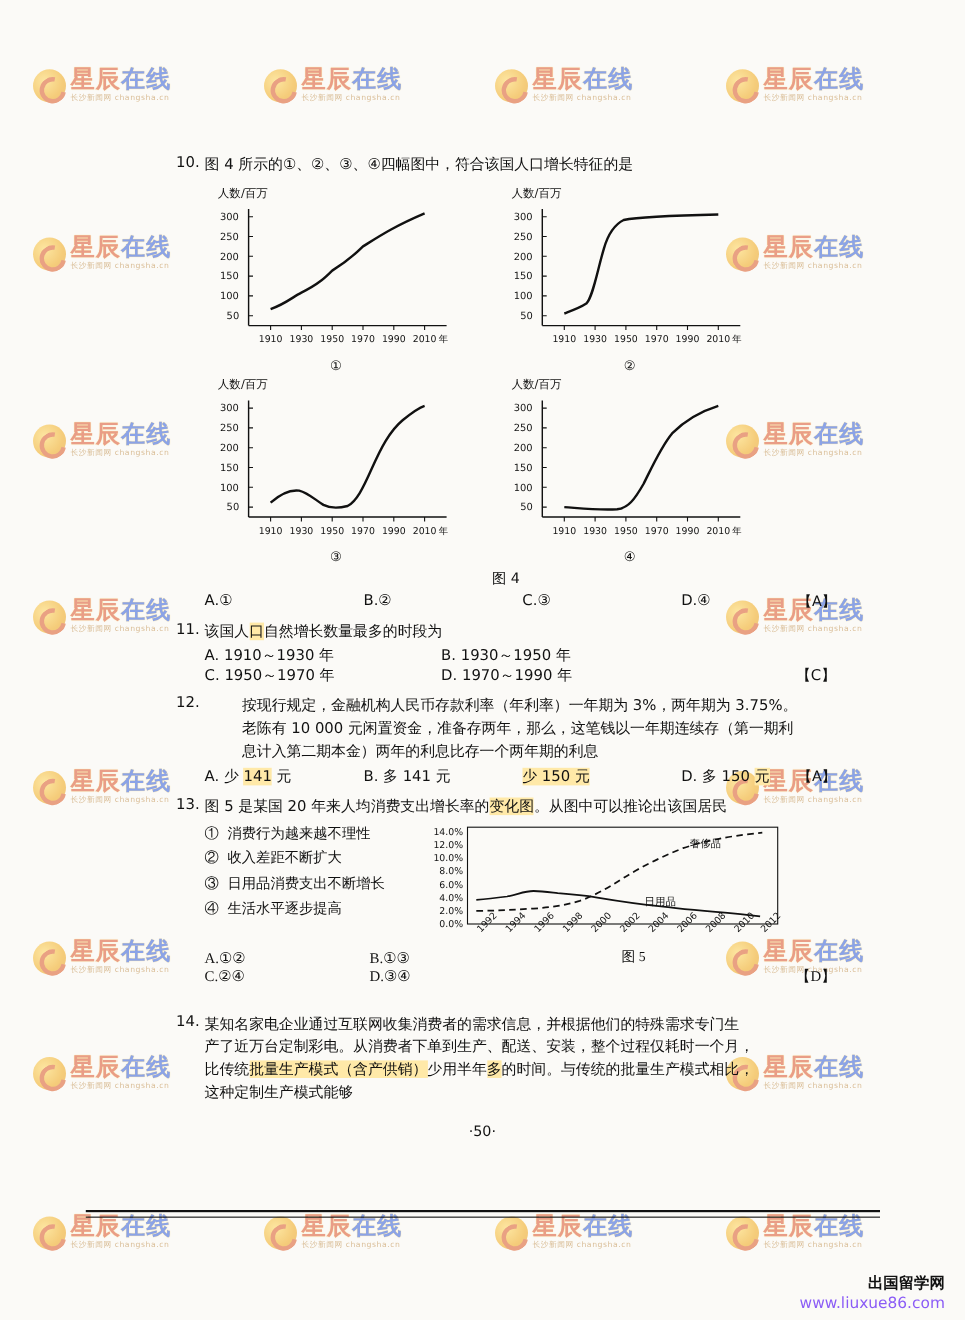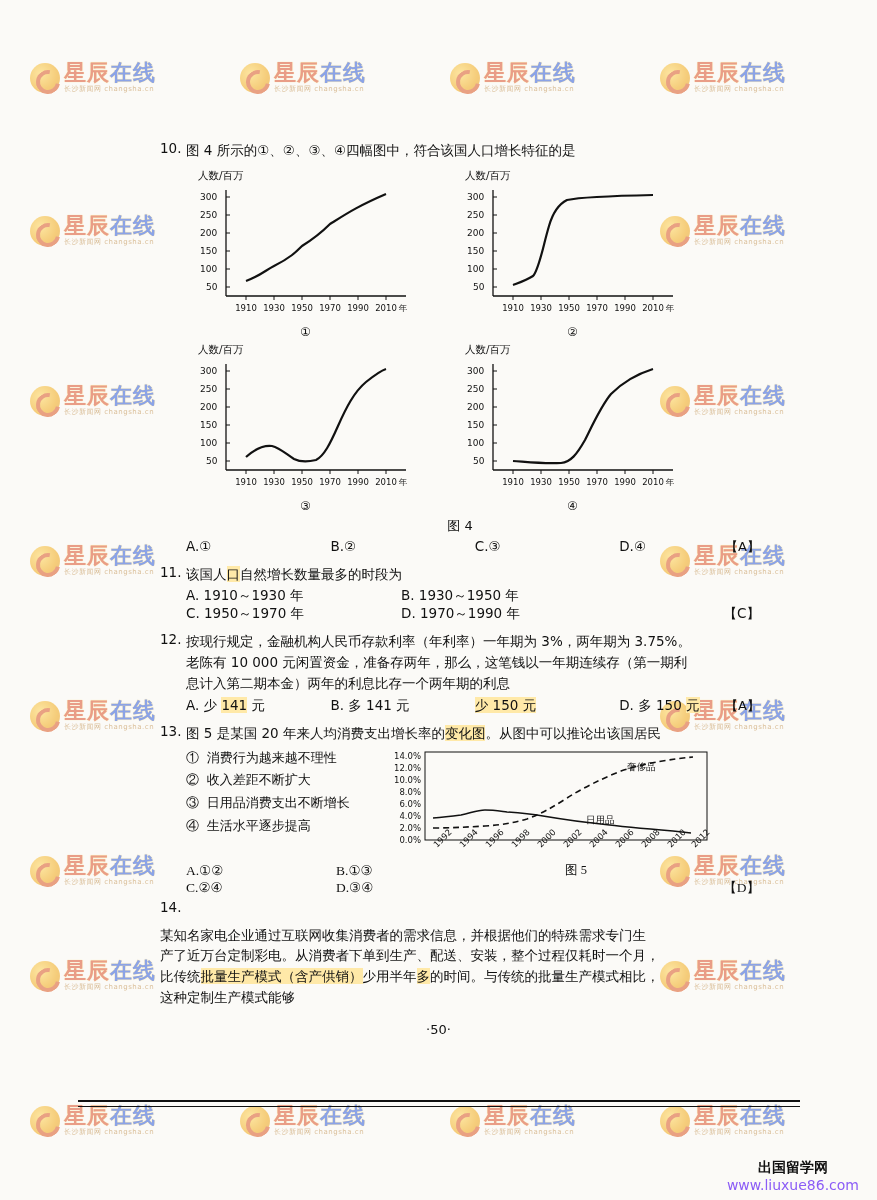--- a/index.html
+++ b/index.html
@@ -60,21 +60,21 @@
   
   .fig5wrap{display:flex;gap:10px;margin-top:4px;}
   .fig5left{font-size:13px;line-height:1.75;width:185px;font-family:Liberation Mono, monospace;}
   .fig5left .it{white-space:nowrap;}
   .fig5right{flex:1;}
 
   .pagenum{position:absolute;left:0;right:0;top:1022px;text-align:center;font-size:13px;}
   .rule{position:absolute;left:78px;top:1100px;width:722px;height:2px;background:#111;}
   .rule:after{content:"";position:absolute;left:0;top:6px;width:100%;height:1px;background:#111;}
   .footer{position:absolute;right:18px;top:1158px;text-align:right;font-size:14px;line-height:1.3;z-index:20;}
-  .footer .l1{font-weight:bold;text-align:center;}
+  .footer .l1{font-weight:bold;}
   .footer .l2{color:#8b5cf6;}
 </style>
 </head>
 <body>
 
 <div class="page">
   <div class="content">
 
     <div class="q">
       <div class="qnum">10.</div>
@@ -268,21 +268,21 @@
         <div class="o">B. 1930～1950 年</div>
         <div style="width:60px"></div>
       </div>
       <div class="row">
         <div class="o">C. 1950～1970 年</div>
         <div class="o">D. 1970～1990 年</div>
         <div class="ans">【C】</div>
       </div>
     </div>
 
-    <div class="q" style="margin-top:8px;">
+    <div class="q" style="margin-top:8px;gap:34px;">
       <div class="qnum">12.</div>
       <div class="qbody cn">
         <div>按现行规定，金融机构人民币存款利率（年利率）一年期为 3%，两年期为 3.75%。</div>
         <div>老陈有 10 000 元闲置资金，准备存两年，那么，这笔钱以一年期连续存（第一期利</div>
         <div>息计入第二期本金）两年的利息比存一个两年期的利息</div>
       </div>
     </div>
     <div class="opts" style="margin-left:26px;">
       <div class="o"><span>A. 少 </span><span class="hl">141</span><span> 元</span></div>
       <div class="o">B. 多 141 元</div>
@@ -347,21 +347,21 @@
         <div class="o" style="width:150px">B.①③</div>
         <div style="width:180px;text-align:center;font-size:12.5px;">图 5</div>
       </div>
       <div class="row">
         <div class="o" style="width:150px">C.②④</div>
         <div class="o" style="width:150px">D.③④</div>
         <div class="ans">【D】</div>
       </div>
     </div>
 
-    <div class="q" style="margin-top:2px;flex-direction:column;">
+    <div class="q" style="margin-top:24px;">
       <div class="qnum">14.</div>
       <div class="qbody cn">
         <div>某知名家电企业通过互联网收集消费者的需求信息，并根据他们的特殊需求专门生</div>
         <div>产了近万台定制彩电。从消费者下单到生产、配送、安装，整个过程仅耗时一个月，</div>
         <div><span>比传统</span><span class="hl">批量生产模式（含产供销）</span><span>少用半年</span><span class="hl">多</span><span>的时间。与传统的批量生产模式相比，</span></div>
         <div>这种定制生产模式能够</div>
       </div>
     </div>
   </div>
 

